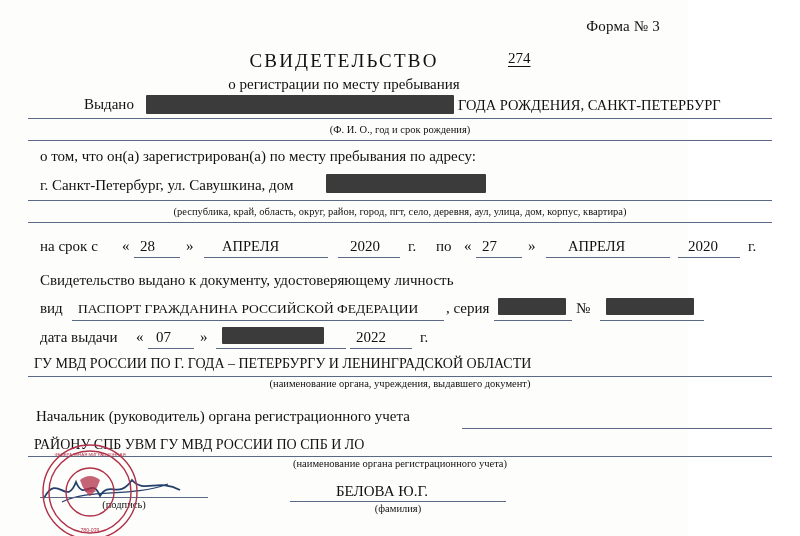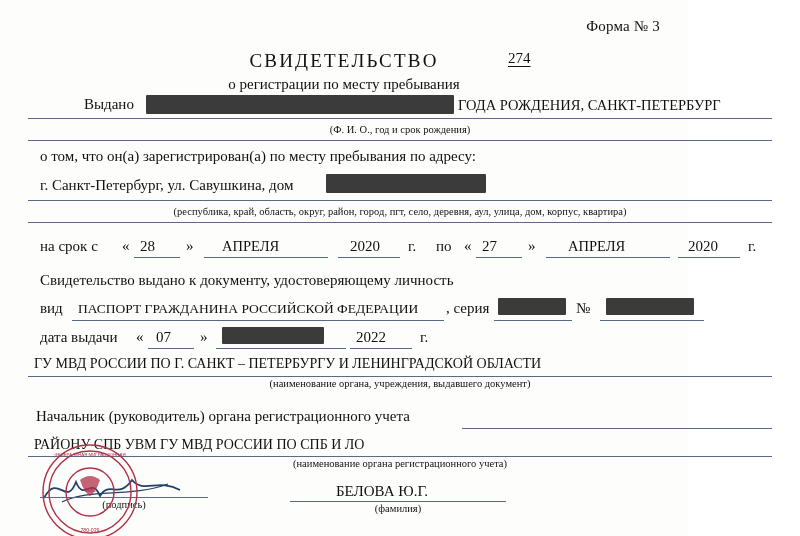--- a/index.html
+++ b/index.html
@@ -152,21 +152,21 @@
   <div class="txt quote" style="left:136px; top:329px;">«</div>
   <div class="txt" style="left:156px; top:329px;">07</div>
   <div class="line" style="left:148px; top:348px; width:46px;"></div>
   <div class="txt quote" style="left:200px; top:329px;">»</div>
   <div class="redact" style="left:222px; top:327px; width:102px; height:17px;"></div>
   <div class="line" style="left:216px; top:348px; width:130px;"></div>
   <div class="txt" style="left:356px; top:329px;">2022</div>
   <div class="line" style="left:350px; top:348px; width:62px;"></div>
   <div class="txt" style="left:420px; top:329px;">г.</div>
 
-  <div class="txt" style="left:34px; top:356px; font-size:14px;">ГУ  МВД  РОССИИ  ПО  Г. САНКТ – ПЕТЕРБУРГУ  И  ЛЕНИНГРАДСКОЙ ОБЛАСТИ</div>
+  <div class="txt" style="left:34px; top:356px; font-size:14px;">ГУ  МВД  РОССИИ  ПО  Г. ГОДА – ПЕТЕРБУРГУ  И  ЛЕНИНГРАДСКОЙ ОБЛАСТИ</div>
   <div class="line" style="left:28px; top:376px; width:744px;"></div>
   <div class="small" style="left:28px; top:378px; width:744px;">(наименование органа, учреждения, выдавшего документ)</div>
 
   <div class="txt" style="left:36px; top:408px;">Начальник (руководитель) органа регистрационного учета</div>
   <div class="line" style="left:462px; top:428px; width:310px;"></div>
   <div class="txt" style="left:34px; top:437px; font-size:14px;">РАЙОНУ СПБ УВМ  ГУ  МВД РОССИИ  ПО СПБ  И  ЛО</div>
   <div class="line" style="left:28px; top:456px; width:744px;"></div>
   <div class="small" style="left:28px; top:458px; width:744px;">(наименование органа регистрационного учета)</div>
 
   <svg class="sig" viewBox="0 0 150 40">

